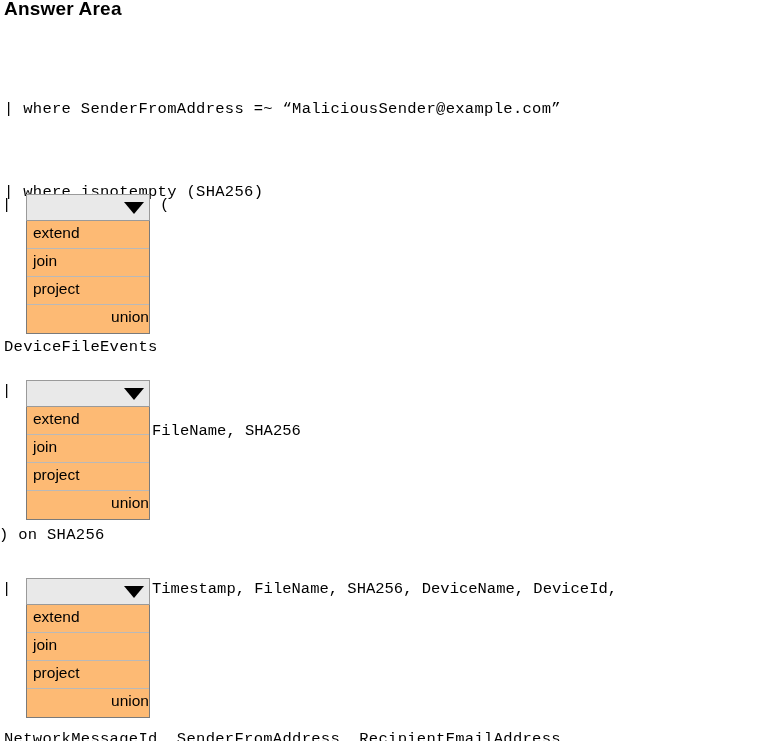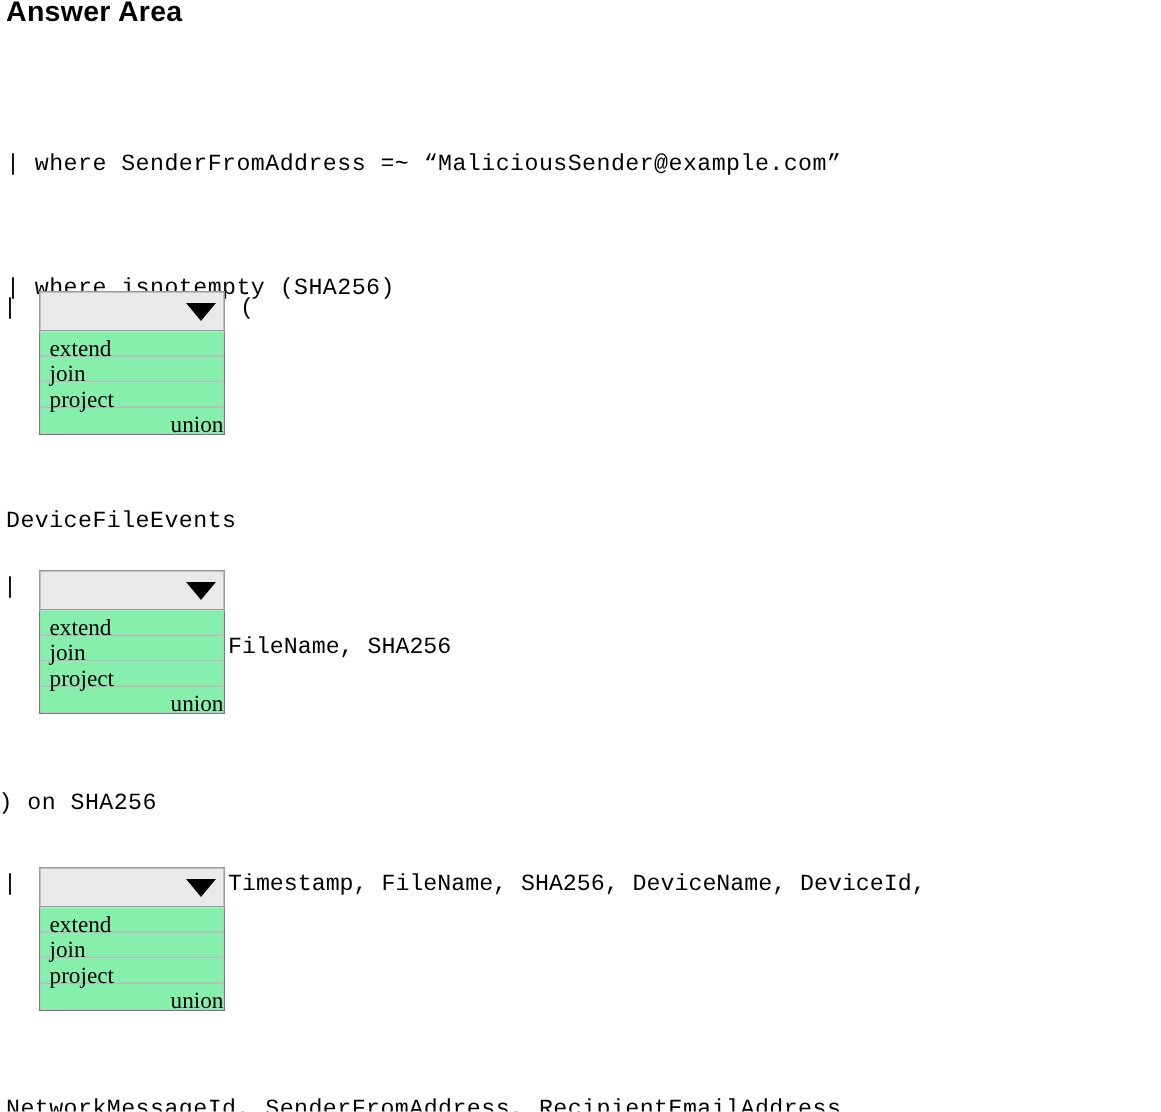--- a/index.html
+++ b/index.html
@@ -76,28 +76,28 @@
     border-top: 12px solid #000000;
   }
   .dd-list {
     box-sizing: border-box;
     border: 1px solid #7a7a7a;
     border-top: none;
     background: #ffffff;
   }
   .dd-item {
     box-sizing: border-box;
-    height: 17px;
+    height: 28px;
     line-height: 24px;
     padding-left: 6px;
-    font-family: Liberation Serif, serif;
+    font-family: Liberation Sans, sans-serif;
     font-size: 15.5px;
     color: #000;
     border-bottom: 1px solid #b9b9b9;
-    background: #86efac;
+    background: #fdba74;
   }
   .dd-item:last-child {
     border-bottom: none;
     text-align: right;
   }
   .trailing {
     position: absolute;
     font-family: "Liberation Mono", monospace;
     font-size: 15.5px;
     white-space: pre;

